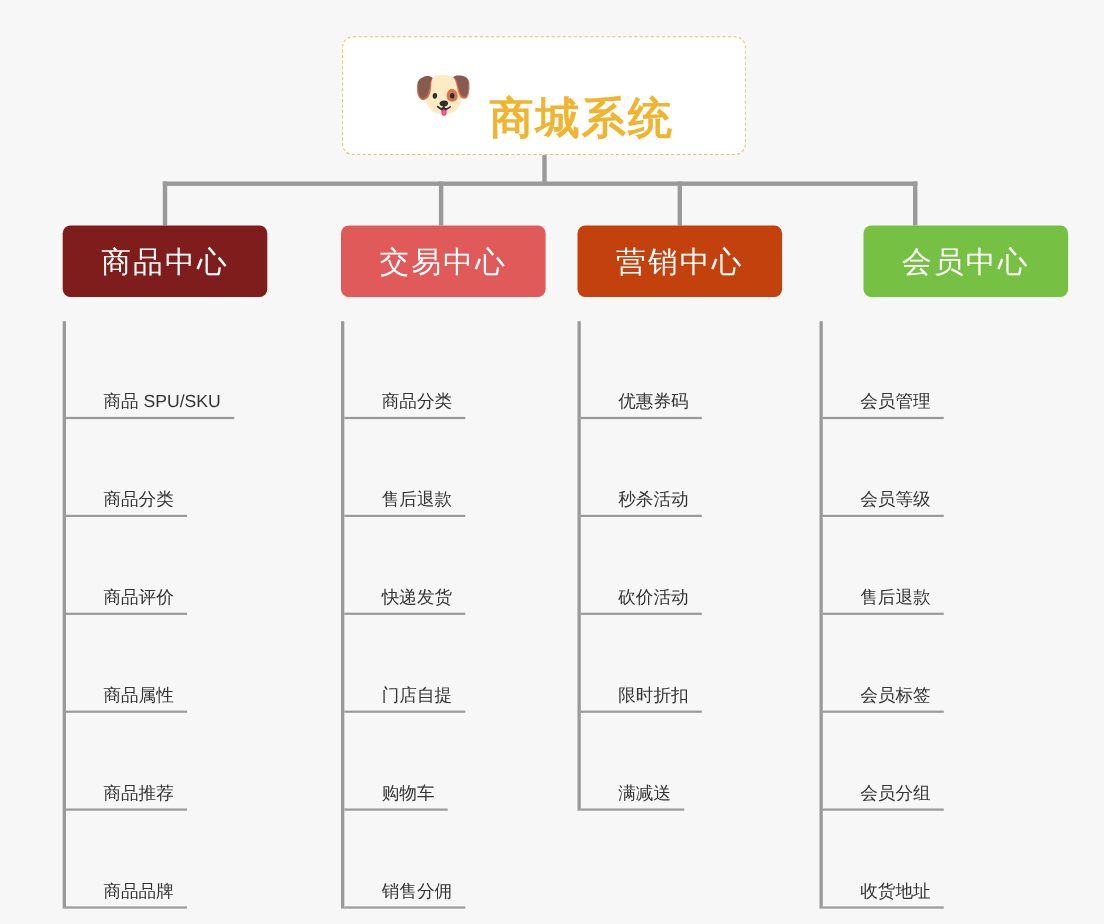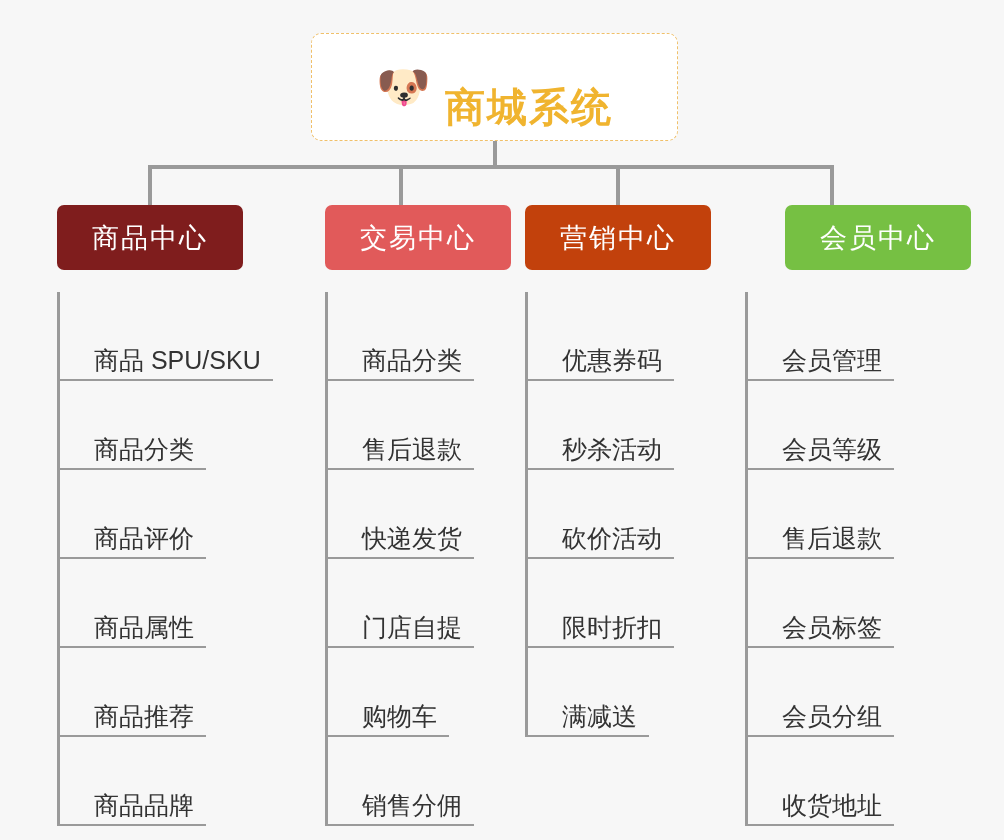--- a/index.html
+++ b/index.html
@@ -65,30 +65,30 @@
     position:relative;
     height:89px;
     box-sizing:border-box;
     display:flex;
     align-items:flex-end;
   }
   .leaf-inner{
     display:inline-block;
     border-bottom:2px solid #9a9a9a;
     padding:0 12px 4px 34px;
-    font-size:25px;
+    font-size:16px;
     color:#333333;
     line-height:1.15;
     white-space:nowrap;
   }
 
   
   #col-0{left:57px;}
   #col-0 .cat-box{width:186px;background:#7f1d1d;}
-  #col-1{left:313px;padding-left:12px;}
+  #col-1{left:298px;padding-left:12px;}
   #col-1 .cat-box{width:186px;background:#e15a5a;}
   #col-2{left:525px;}
   #col-2 .cat-box{width:186px;background:#c2410c;justify-content:center;}
   #col-3{left:745px;}
   #col-3 .cat-box{width:186px;background:#76c043;margin-left:40px;}
 </style>
 </head>
 <body>
 
 <div id="canvas">

